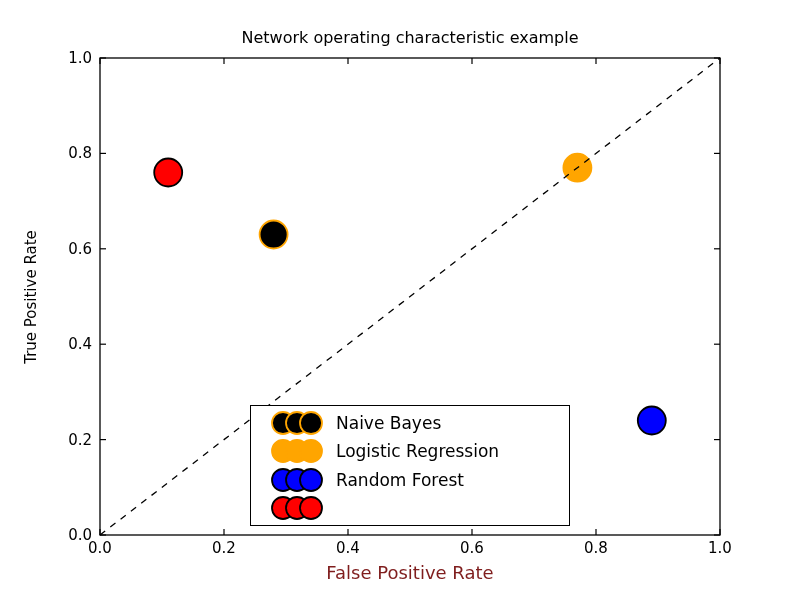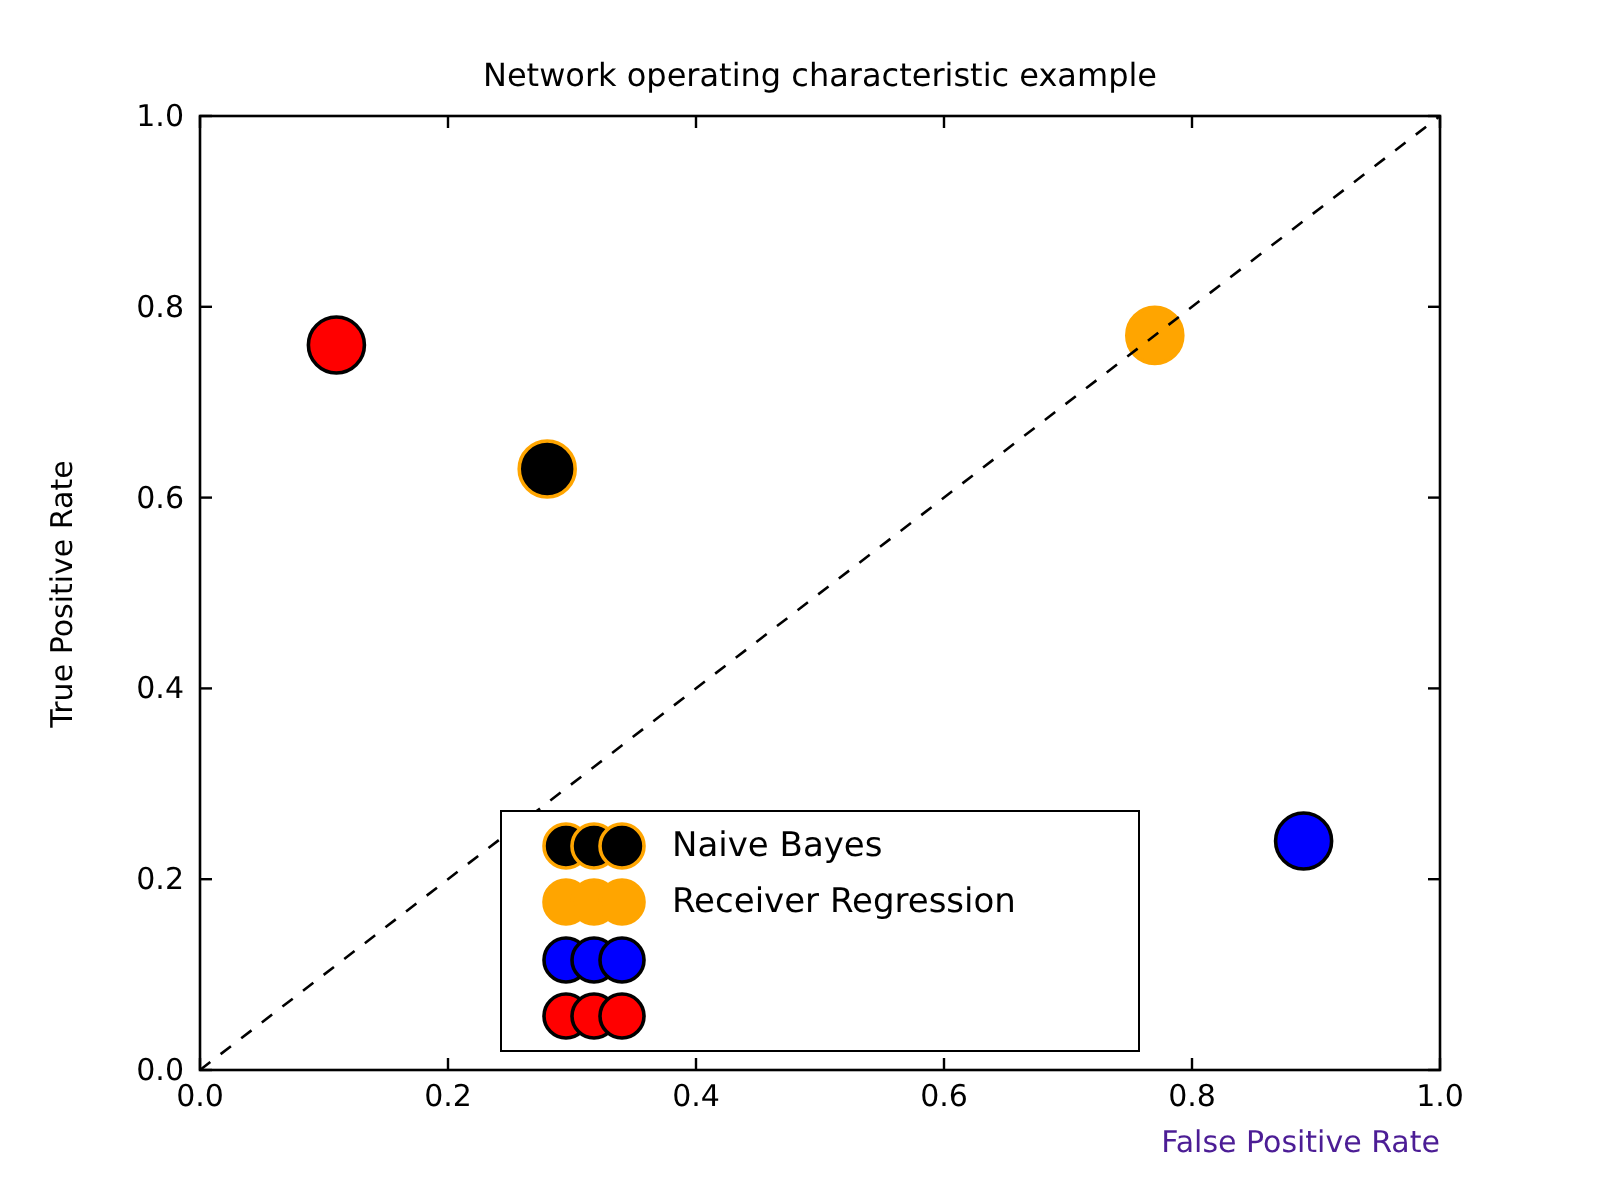--- a/index.html
+++ b/index.html
@@ -15,23 +15,23 @@
   .fig-title {
     position: absolute;
     left: 100px; top: 28px; width: 620px;
     text-align: center;
     font-size: 16px;
     color: #000000;
   }
   .x-label {
     position: absolute;
     left: 100px; top: 562px; width: 620px;
-    text-align: right;
-    font-size: 15px;
-    color: #4c1d95;
+    text-align: center;
+    font-size: 18px;
+    color: #7f1d1d;
   }
   .y-label {
     position: absolute;
     left: 31px; top: 297px;
     transform: translate(-50%, -50%) rotate(-90deg);
     white-space: nowrap;
     font-size: 15px;
     color: #000000;
   }
   .legend {
@@ -114,28 +114,29 @@
             <circle cx="42" cy="13" r="11" fill="#000000" stroke="#FFA500" stroke-width="1.8"></circle>
           </svg></span>
       <span class="llabel">Naive Bayes</span>
     </div>
     <div class="lrow">
       <span class="lmark"><svg width="58" height="26">
             <circle cx="14" cy="13" r="11" fill="#FFA500" stroke="#FFA500" stroke-width="1.8"></circle>
             <circle cx="28" cy="13" r="11" fill="#FFA500" stroke="#FFA500" stroke-width="1.8"></circle>
             <circle cx="42" cy="13" r="11" fill="#FFA500" stroke="#FFA500" stroke-width="1.8"></circle>
           </svg></span>
-      <span class="llabel">Receiver Regression</span>
+      <span class="llabel">Logistic Regression</span>
     </div>
     <div class="lrow">
       <span class="lmark"><svg width="58" height="26">
             <circle cx="14" cy="13" r="11" fill="#0000FF" stroke="#000000" stroke-width="1.8"></circle>
             <circle cx="28" cy="13" r="11" fill="#0000FF" stroke="#000000" stroke-width="1.8"></circle>
             <circle cx="42" cy="13" r="11" fill="#0000FF" stroke="#000000" stroke-width="1.8"></circle>
           </svg></span>
+      <span class="llabel">Random Forest</span>
     </div>
     <div class="lrow">
       <span class="lmark"><svg width="58" height="26">
             <circle cx="14" cy="13" r="11" fill="#FF0000" stroke="#000000" stroke-width="1.8"></circle>
             <circle cx="28" cy="13" r="11" fill="#FF0000" stroke="#000000" stroke-width="1.8"></circle>
             <circle cx="42" cy="13" r="11" fill="#FF0000" stroke="#000000" stroke-width="1.8"></circle>
           </svg></span>
     </div>
   </div>
 

